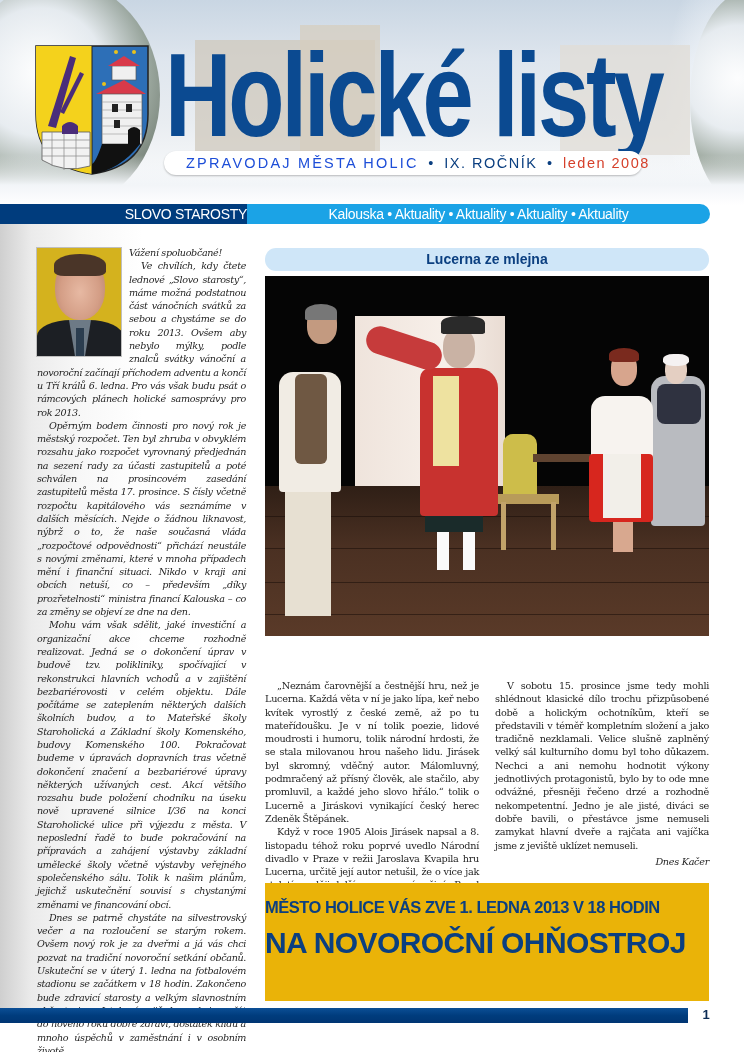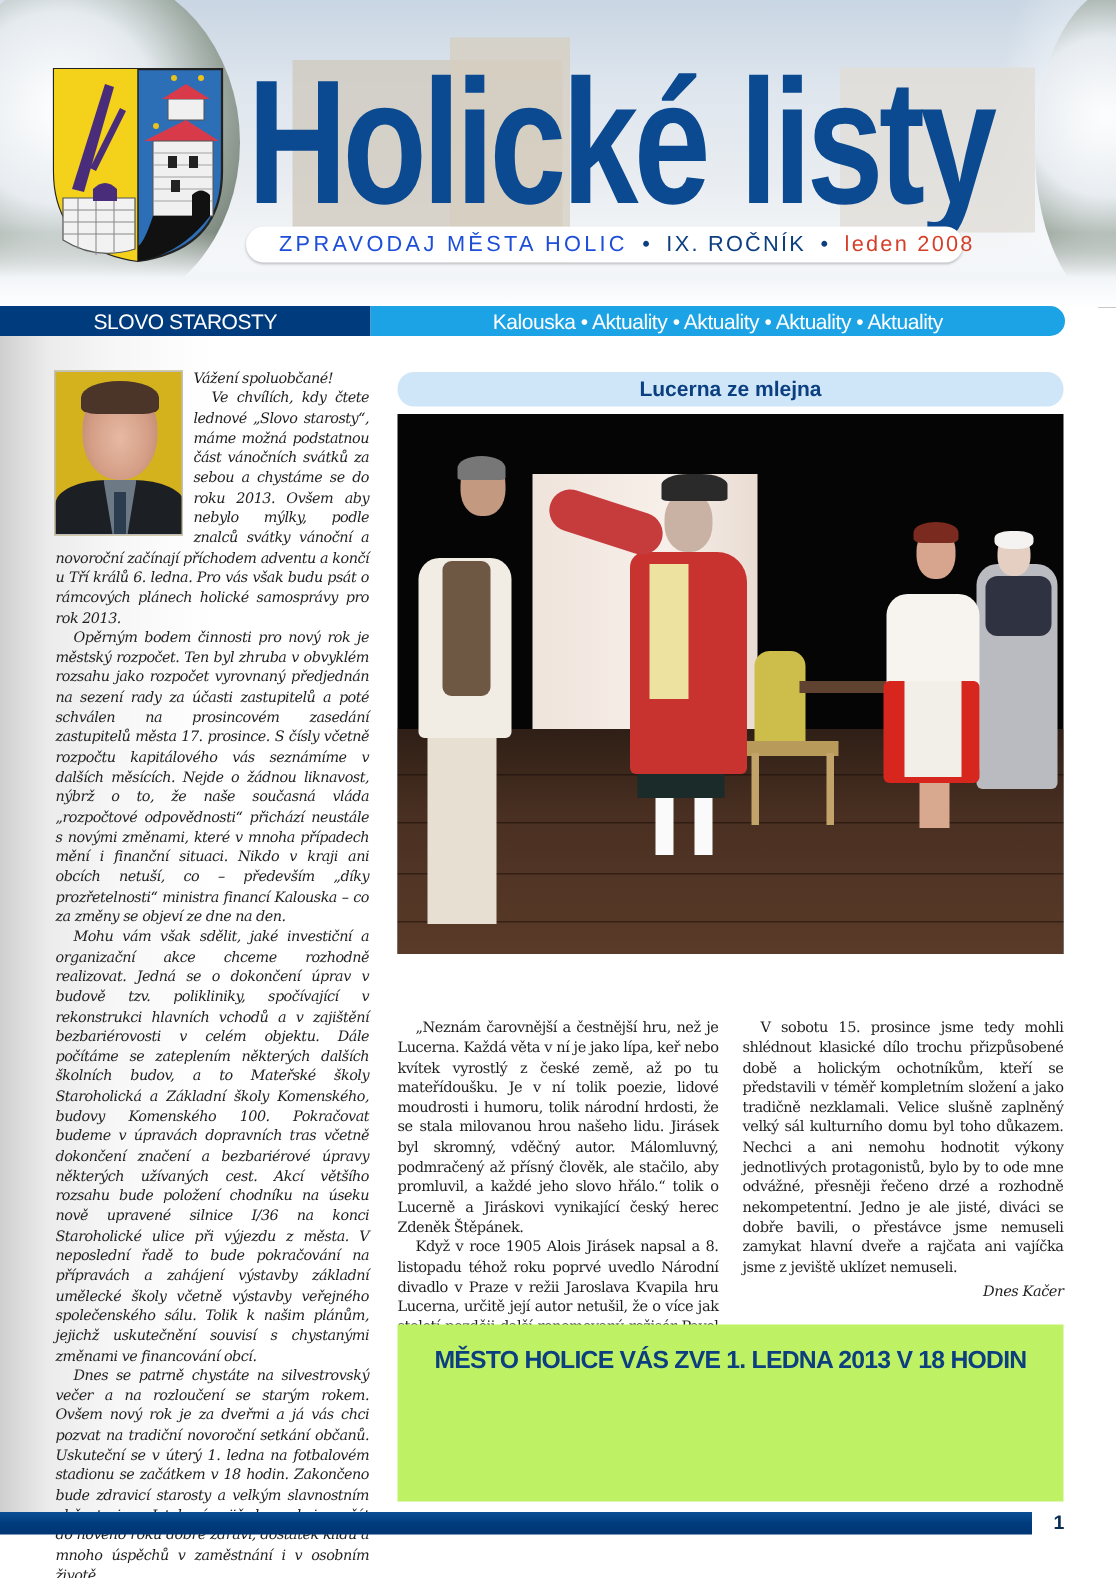--- a/index.html
+++ b/index.html
@@ -39,21 +39,21 @@
   }
   .subtitle-bar .strong { color:#1d4ed8; font-weight:normal; letter-spacing:2.2px; }
   .subtitle-bar .sep { color:#0b3f80; margin:0 4px; }
   .subtitle-bar .plain { color:#0b3f80;margin-top:24px; }
   .subtitle-bar .date { color:#d6402b; }
 
   
   .navbar-left {
     position:absolute; left:0; top:204px; width:247px; height:20px; background:#003c7d;
     color:#ffffff; font-family:"Liberation Sans", sans-serif; font-size:14px; line-height:20px;
-    text-align:center; letter-spacing:-0.3px;
+    text-align:right; letter-spacing:-0.3px;
   }
   .navbar-right {
     position:absolute; left:247px; top:204px; width:463px; height:20px; background:#1ba3e6;
     border-radius:0 10px 10px 0; color:#ffffff; font-family:"Liberation Sans", sans-serif;
     font-size:14px; line-height:20px; text-align:center; letter-spacing:-0.3px; white-space:nowrap;
   }
   .left-col-bg {
     position:absolute; left:0; top:224px; width:260px; height:784px;
     background:linear-gradient(90deg, #cfcfcf 0%, #ebebeb 12%, #f7f7f7 30%, #ffffff 55%);
   }
@@ -147,21 +147,21 @@
   }
   .col { position:absolute; top:0; width:214px; text-align:justify;margin-top:39px; }
   .col.c1 { left:0; }
   .col.c2 { left:230px; }
   .col p { text-indent:12px; }
   .col .byline { text-align:right; font-style:italic; text-indent:0; margin-top:3px; }
 
   
   .event-banner {
     position:absolute; left:265px; top:883px; width:444px; height:118px;
-    background:#bef264; text-align:center;
+    background:#eab308; 
     font-family:"Liberation Sans", sans-serif; font-weight:bold; color:#0b3f80;
   }
   .event-line1 { position:absolute; left:0; top:14px; width:444px; font-size:16.5px; line-height:20px; letter-spacing:-0.5px; }
   .event-line2 { position:absolute; left:0; top:42px; width:444px; font-size:30px; line-height:36px; letter-spacing:-0.6px; }
   .event-line3 { position:absolute; left:0; top:84px; width:444px; font-size:16.5px; line-height:20px; letter-spacing:-0.4px; }
 
   
   .footer-bar {
     position:absolute; left:0; top:1008px; width:688px; height:15px;
     background:linear-gradient(180deg, #0b4f96 0%, #003c7d 50%, #003573 100%);
@@ -290,16 +290,17 @@
     <p>Když v roce 1905 Alois Jirásek napsal a 8. listopadu téhož roku poprvé uvedlo Národní divadlo v Praze v režii Jaroslava Kvapila hru Lucerna, určitě její autor netušil, že o více jak století později další renomovaný režisér Pavel Hladík jeho dílo trochu předělá.</p>
   </div>
   <div class="col c2">
     <p>V sobotu 15. prosince jsme tedy mohli shlédnout klasické dílo trochu přizpůsobené době a holickým ochotníkům, kteří se představili v téměř kompletním složení a jako tradičně nezklamali. Velice slušně zaplněný velký sál kulturního domu byl toho důkazem. Nechci a ani nemohu hodnotit výkony jednotlivých protagonistů, bylo by to ode mne odvážné, přesněji řečeno drzé a rozhodně nekompetentní. Jedno je ale jisté, diváci se dobře bavili, o přestávce jsme nemuseli zamykat hlavní dveře a rajčata ani vajíčka jsme z jeviště uklízet nemuseli.</p>
     <p class="byline">Dnes Kačer</p>
   </div>
 </div>
 
 <div class="event-banner">
   <div class="event-line1">MĚSTO HOLICE VÁS ZVE 1. LEDNA 2013 V 18 HODIN</div>
+  <div class="event-line2">NA NOVOROČNÍ OHŇOSTROJ</div>
 </div>
 
 <div class="footer-bar"></div>
 <div class="page-number">1</div>
 
 </body></html>

